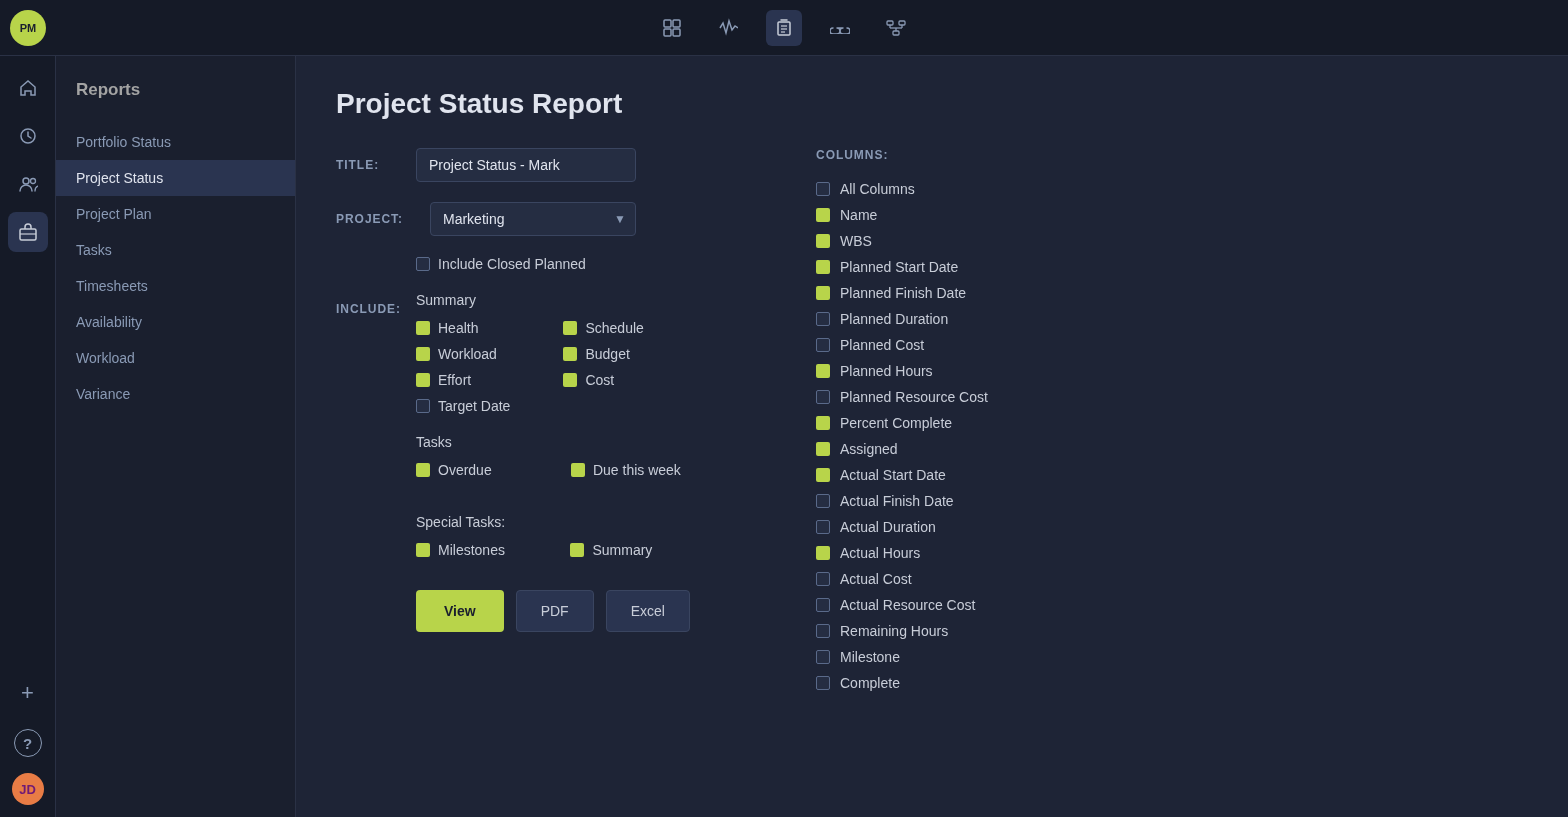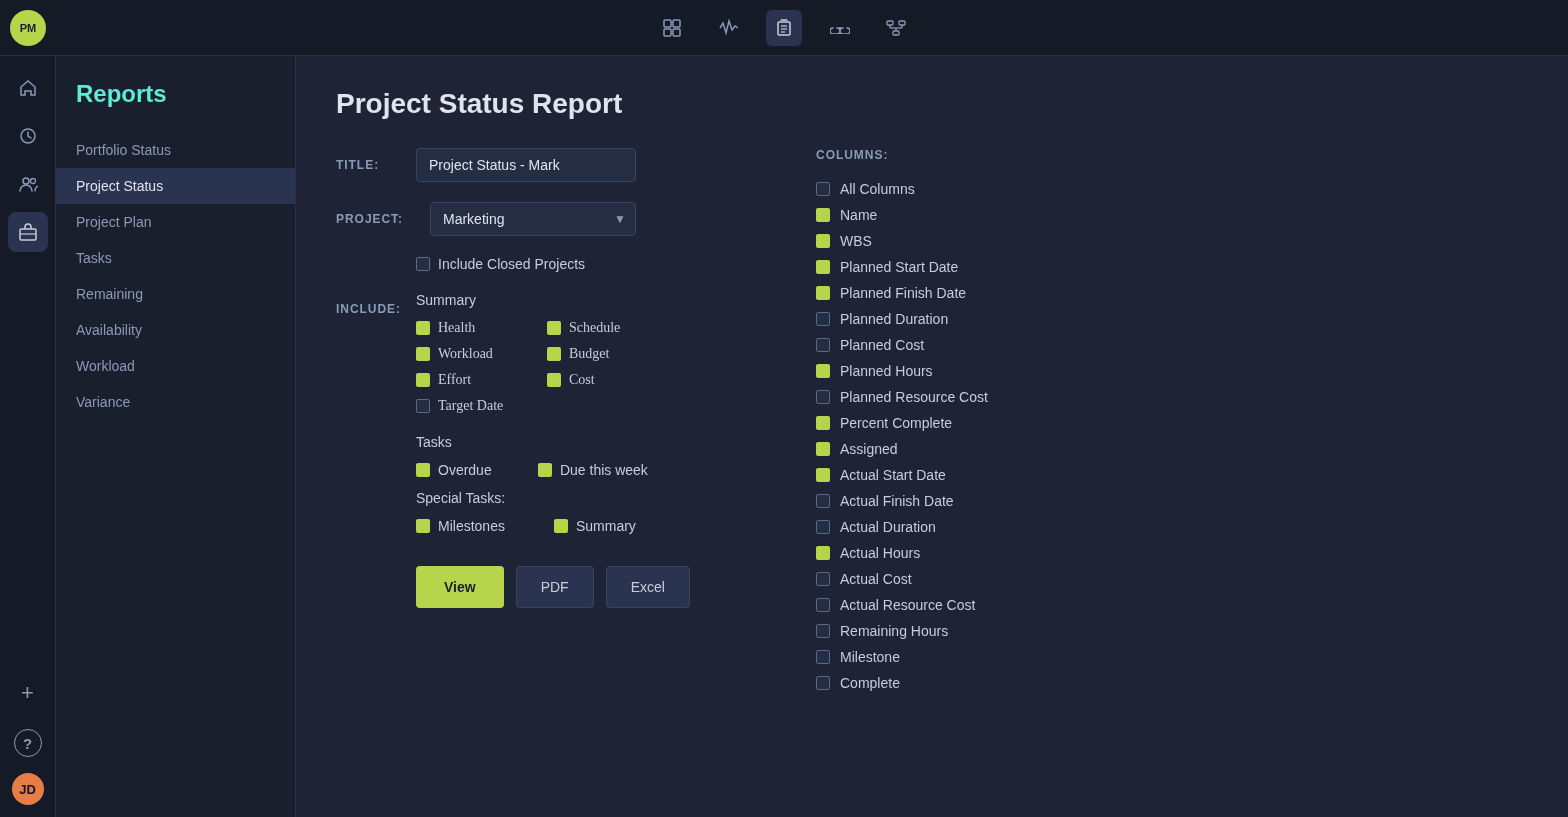--- a/index.html
+++ b/index.html
@@ -57,37 +57,37 @@
       gap: 8px;
     }
     .avatar {
       width: 32px;
       height: 32px;
       border-radius: 50%;
       background: #e87c45;
       display: flex;
       align-items: center;
       justify-content: center;
-      color: #0f172a;
+      color: #701a75;
       font-size: 13px;
       font-weight: bold;
     }
 
     
     .sidebar {
       width: 240px;
       background: #1a1f2e;
       border-right: 1px solid #2a3145;
       padding: 24px 0;
       flex-shrink: 0;
     }
     .sidebar-title {
-      font-size: 24px;
+      font-size: 17px;
       font-weight: 600;
-      color: #5eead4;
+      color: #a3a3a3;
       padding: 0 20px 24px 20px;
     }
     .sidebar-item {
       padding: 10px 20px;
       cursor: pointer;
       color: #8a9ab5;
       border-radius: 0;
       transition: background 0.15s;
     }
     .sidebar-item.active {
@@ -354,21 +354,21 @@
       <div class="avatar">JD</div>
     </div>
   </div>
 
   <div class="sidebar">
     <div class="sidebar-title">Reports</div>
     <div class="sidebar-item">Portfolio Status</div>
     <div class="sidebar-item active">Project Status</div>
     <div class="sidebar-item">Project Plan</div>
     <div class="sidebar-item">Tasks</div>
-    <div class="sidebar-item">Remaining</div>
+    <div class="sidebar-item">Timesheets</div>
     <div class="sidebar-item">Availability</div>
     <div class="sidebar-item">Workload</div>
     <div class="sidebar-item">Variance</div>
   </div>
 
   <div class="content">
     <div class="page-title">Project Status Report</div>
 
     <div class="form-area">
 
@@ -387,28 +387,28 @@
               <option>All Projects</option>
               <option>Development</option>
               <option>Design</option>
             </select>
             <span class="select-arrow">▼</span>
           </div>
         </div>
 
         <div class="checkbox-row" style="margin-bottom:20px;">
           <span class="cb"></span>
-          <span class="checkbox-label-text">Include Closed Projects</span>
+          <span class="checkbox-label-text">Include Closed Planned</span>
         </div>
 
         <div style="display:flex;margin-bottom:8px;">
           <span class="form-label">INCLUDE:</span>
           <div>
             <div style="color:#c8cdd8;font-size:14px;font-weight:500;margin-bottom:12px;">Summary</div>
-            <div style="display:grid;grid-template-columns:1fr 1fr;gap:10px 30px;margin-bottom:20px;font-family:Liberation Serif, serif;">
+            <div style="display:grid;grid-template-columns:1fr 1fr;gap:10px 30px;margin-bottom:20px;">
               <div class="include-item">
                 <span class="cb-green"></span>
                 <span class="include-item-label">Health</span>
               </div>
               <div class="include-item">
                 <span class="cb-green"></span>
                 <span class="include-item-label">Schedule</span>
               </div>
               <div class="include-item">
                 <span class="cb-green"></span>
@@ -426,21 +426,21 @@
                 <span class="cb-green"></span>
                 <span class="include-item-label">Cost</span>
               </div>
               <div class="include-item">
                 <span class="cb"></span>
                 <span class="include-item-label">Target Date</span>
               </div>
             </div>
 
             <div style="color:#c8cdd8;font-size:14px;font-weight:500;margin-bottom:12px;">Tasks</div>
-            <div style="display:grid;grid-template-columns:1fr 1fr;gap:10px 12px;margin-bottom:12px;">
+            <div style="display:grid;grid-template-columns:1fr 1fr;gap:10px 45px;margin-bottom:36px;">
               <div class="include-item">
                 <span class="cb-green"></span>
                 <span class="include-item-label">Overdue</span>
               </div>
               <div class="include-item">
                 <span class="cb-green"></span>
                 <span class="include-item-label">Due this week</span>
               </div>
             </div>
 

